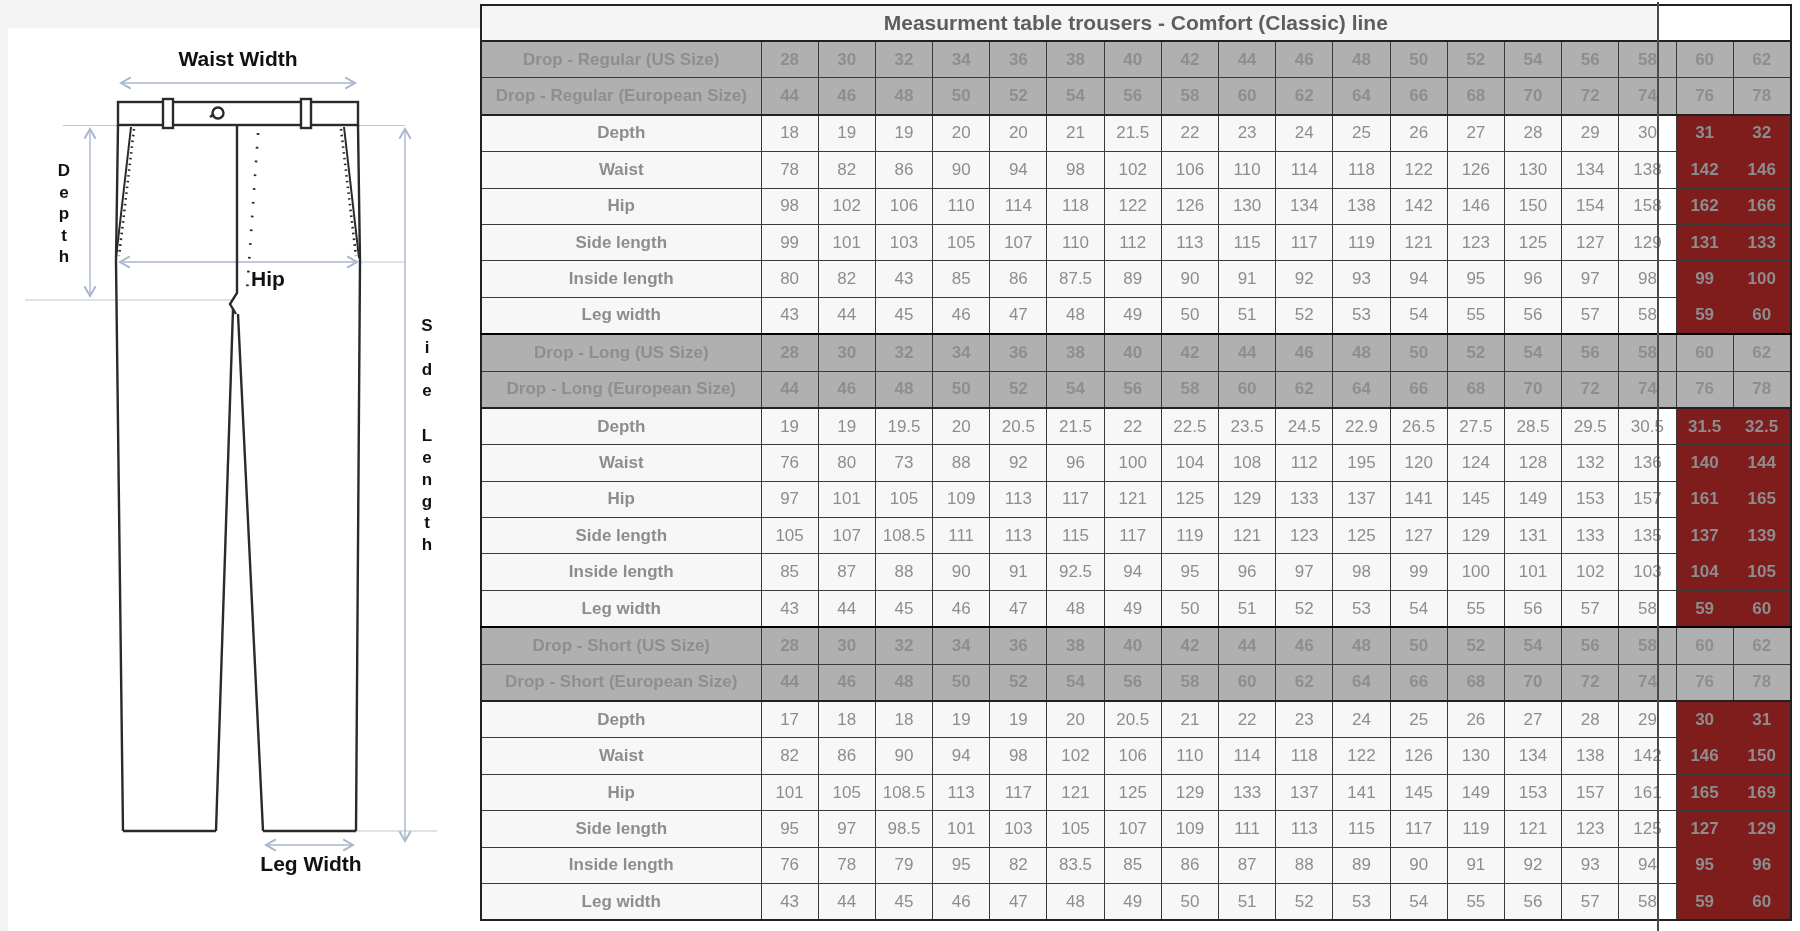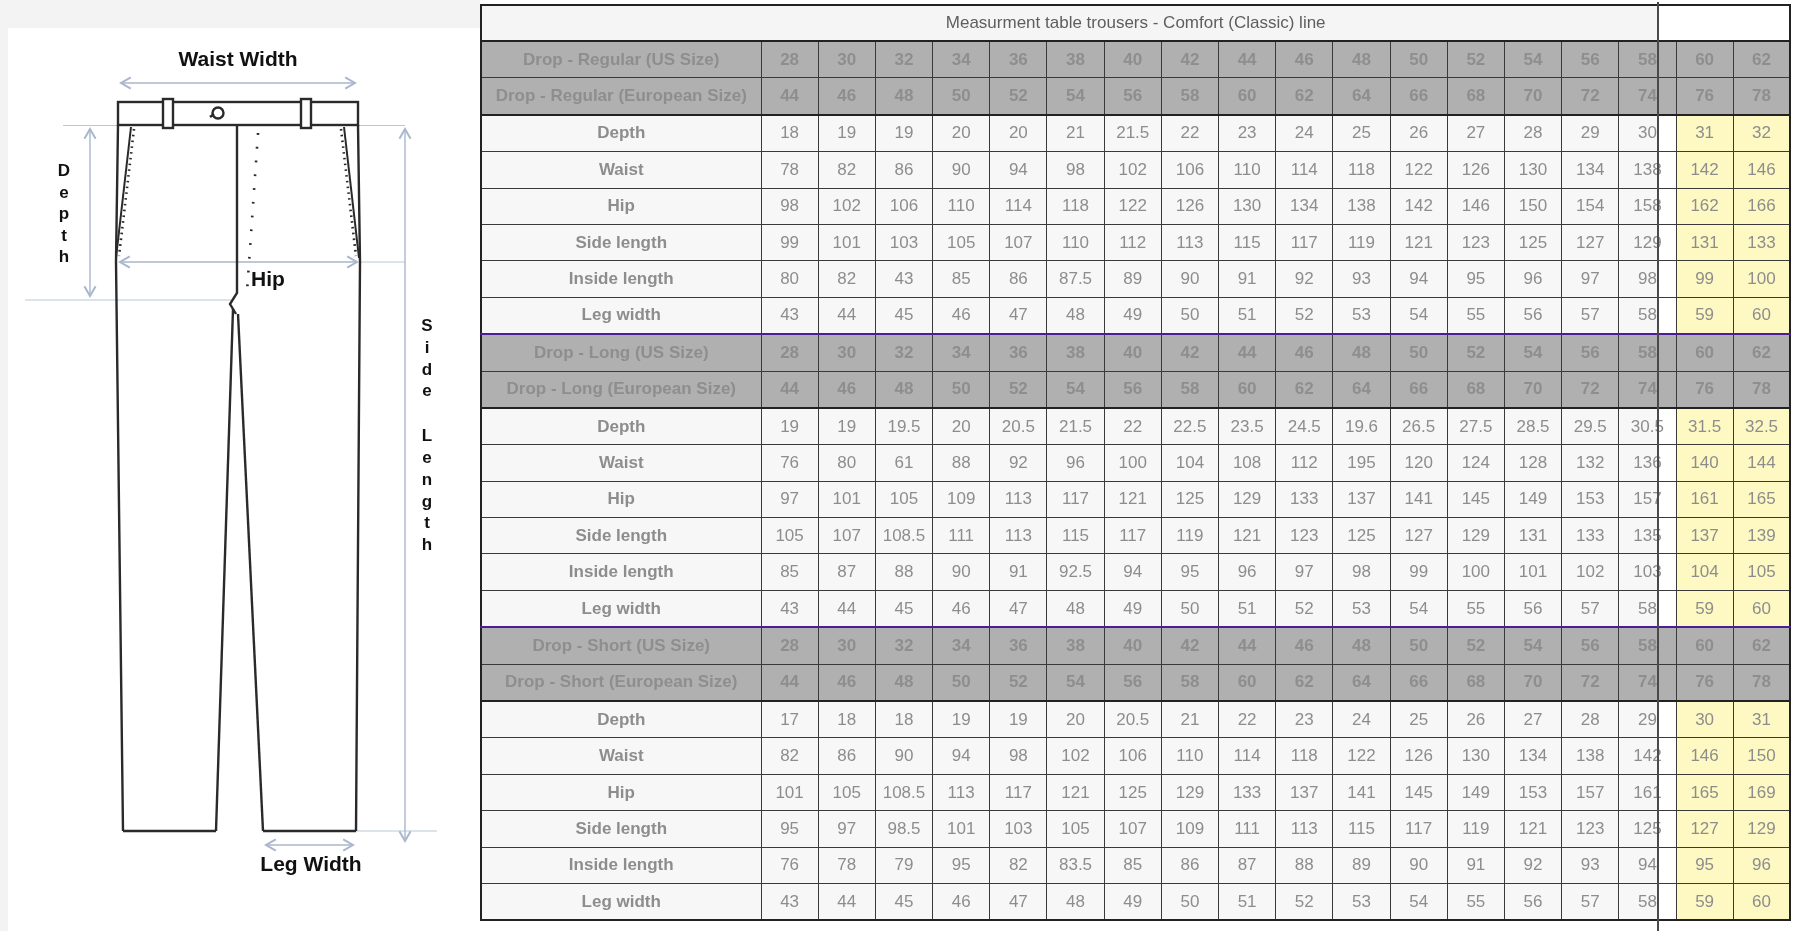--- a/index.html
+++ b/index.html
@@ -20,34 +20,34 @@
     border:2px solid #222;
   }
   table.meas td{
     border:1px solid #3a3a3a;
     height:35.4px;padding:0;text-align:center;vertical-align:middle;
     font-size:17px;color:#8d8d8d;background:#f7f7f7;
     overflow:hidden;white-space:nowrap;
   }
   tr.title-row td{
     height:34px;background:linear-gradient(to right,#f5f5f5 1177px,#ffffff 1177px);
-    font-weight:normal;color:#5e5e5e;font-size:17px;border-bottom:2px solid #222;
+    font-weight:bold;color:#5e5e5e;font-size:21px;border-bottom:2px solid #222;
   }
   td.label{font-weight:bold;color:#767676;}
   tr.size-header td{
     background:#b0b0b0;color:#8e8e8e;font-weight:bold;
   }
   
   tr.size-header + tr.size-header td{border-top:1px solid #9f9f9f;}
   
-  tr.data + tr.size-header td{border-top:2px solid #4c1d95;}
+  tr.data + tr.size-header td{border-top:2px solid #000000;}
   tr.size-header + tr.data td{border-top:2px solid #222;}
   
   tr.data td.split{background:linear-gradient(to right,#f7f7f7 39px,#ffffff 39px);}
-  tr.data td.outside{background:#fef9c3;}
+  tr.data td.outside{background:#7f1d1d;font-weight:bold;}
   
   #overflow-line{position:absolute;left:1657px;top:2px;width:1.5px;height:929px;background:#4a4a4a;}
 
   
   .diag-label{font-family:"Liberation Sans",sans-serif;font-weight:bold;fill:#111;}
 </style>
 </head>
 <body>
 
 <div id="stage">
@@ -337,34 +337,34 @@
             <td>19</td>
             <td>19</td>
             <td>19.5</td>
             <td>20</td>
             <td>20.5</td>
             <td>21.5</td>
             <td>22</td>
             <td>22.5</td>
             <td>23.5</td>
             <td>24.5</td>
-            <td>19.6</td>
+            <td>22.9</td>
             <td>26.5</td>
             <td>27.5</td>
             <td>28.5</td>
             <td>29.5</td>
             <td class="split">30.5</td>
             <td class="outside">31.5</td>
             <td class="outside">32.5</td>
           </tr>
           <tr class="data">
             <td class="label">Waist</td>
             <td>76</td>
             <td>80</td>
-            <td>61</td>
+            <td>73</td>
             <td>88</td>
             <td>92</td>
             <td>96</td>
             <td>100</td>
             <td>104</td>
             <td>108</td>
             <td>112</td>
             <td>195</td>
             <td>120</td>
             <td>124</td>

